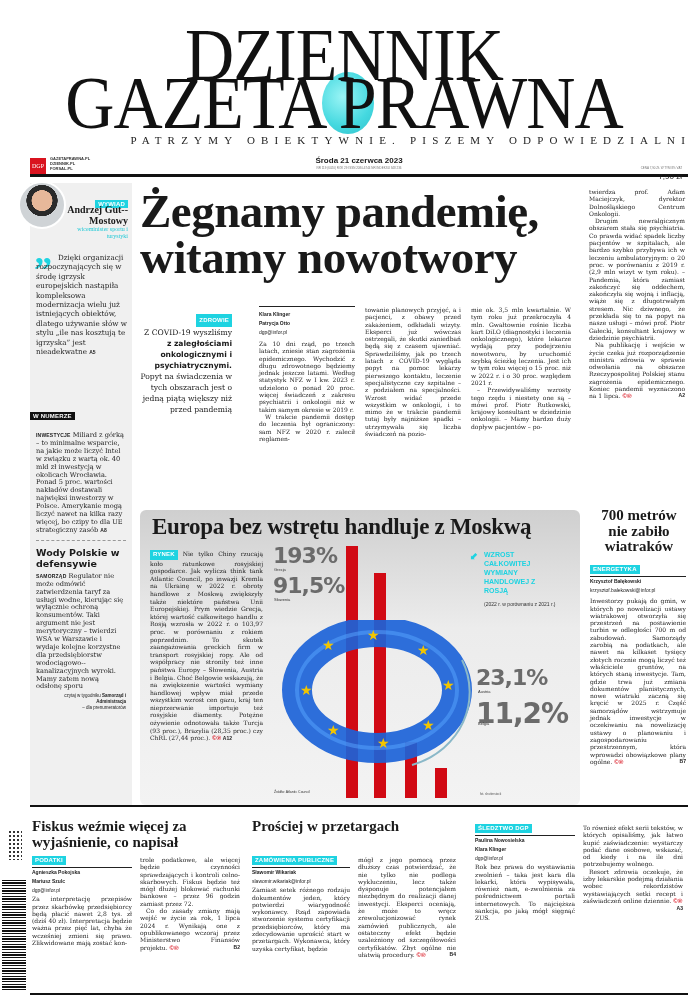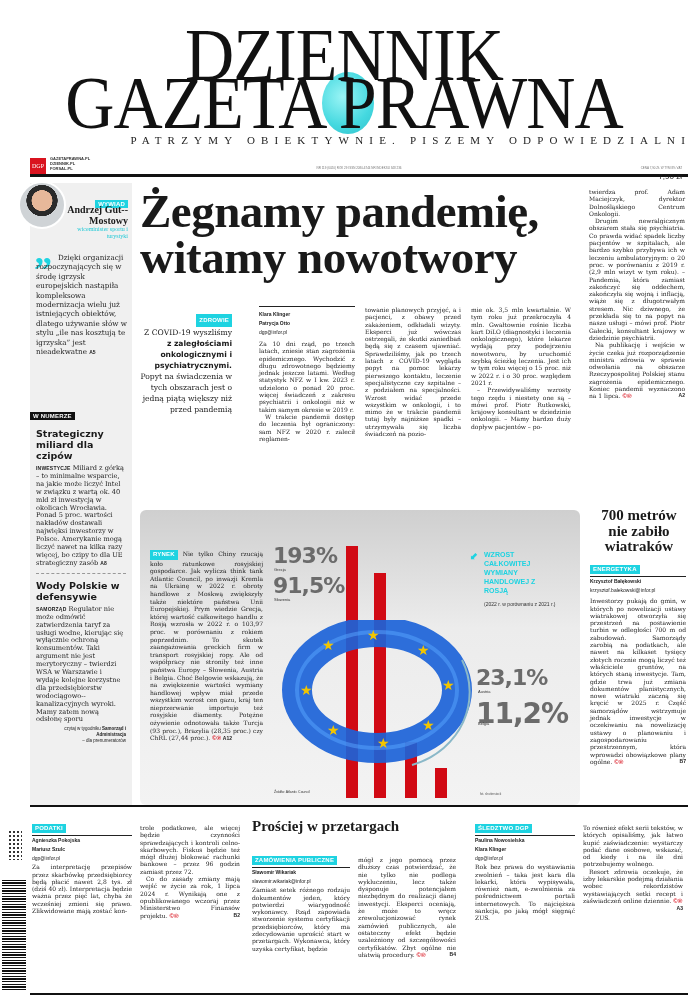--- a/index.html
+++ b/index.html
@@ -60,20 +60,21 @@
   <div class="motto">PATRZYMY OBIEKTYWNIE. PISZEMY ODPOWIEDZIALNIE</div>
 </div>
 
 <div class="abs infobar">
   <div class="dgp">DGP</div>
   <div class="sites">
     <div>GAZETAPRAWNA.PL</div>
     <div>DZIENNIK.PL</div>
     <div>FORSAL.PL</div>
   </div>
+  <div class="date">Środa 21 czerwca 2023</div>
   <div class="dateSub">NR 119 (6020) ROK 29 ISSN 2080-6744 NR INDEKSU 348 236</div>
   <div class="price">7,90 zł</div>
   <div class="priceSub">CENA 7,90 ZŁ W TYM 8% VAT</div>
 </div>
 
 <div class="abs sidebar">
   <div class="avatar"></div>
   <div style="position:absolute;right:4px;top:8px">
     <span class="tag">WYWIAD</span>
   </div>
@@ -83,21 +84,20 @@
   </div>
   <div class="quoteMark">”</div>
   <div class="quote">
     <span>Dzięki organizacji rozpoczynających się w środę igrzysk europejskich nastąpiła kompleksowa modernizacja wielu już istniejących obiektów, dlatego używanie słów w stylu „ile nas kosztują te igrzyska” jest nieadekwatne</span>
     <span class="ref">A5</span>
   </div>
 
   <div style="position:absolute;left:0;top:220px;width:102px">
     <span class="tag tag-dark">W NUMERZE</span>
     <div style="padding:6px 6px 0">
-      <div class="sbHead">Strategiczny miliard dla czipów</div>
       <div class="sbBody" style="margin-top:4px">
         <b>INWESTYCJE</b>
         <span>Miliard z górką – to minimalne wsparcie, na jakie może liczyć Intel w związku z wartą ok. 40 mld zł inwestycją w okolicach Wrocławia. Ponad 5 proc. wartości nakładów dostawali najwięksi inwestorzy w Polsce. Amerykanie mogą liczyć nawet na kilka razy więcej, bo czipy to dla UE strategiczny zasób</span>
         <span class="ref">A8</span>
       </div>
     </div>
     <div class="dash" style="margin:5px 6px 0"></div>
     <div style="padding:6px 6px 0">
       <div class="sbHead">Wody Polskie w defensywie</div>
       <div class="sbBody" style="margin-top:4px">
@@ -143,20 +143,21 @@
   <p style="text-indent:0">twierdza prof. Adam Maciejczyk, dyrektor Dolnośląskiego Centrum Onkologii.</p>
   <p>Drugim newralgicznym obszarem stała się psychiatria. Co prawda widać spadek liczby pacjentów w szpitalach, ale bardzo szybko przybywa ich w leczeniu ambulatoryjnym: o 20 proc. w porównaniu z 2019 r. (2,9 mln wizyt w tym roku). – Pandemia, która zamiast zakończyć się oddechem, zakończyła się wojną i inflacją, wiąże się z długotrwałym stresem. Nic dziwnego, że przekłada się to na popyt na nasze usługi – mówi prof. Piotr Gałecki, konsultant krajowy w dziedzinie psychiatrii.</p>
   <p>
     <span>Na publikację i wejście w życie czeka już rozporządzenie ministra zdrowia w sprawie odwołania na obszarze Rzeczypospolitej Polskiej stanu zagrożenia epidemicznego. Koniec pandemii wyznaczono na 1 lipca.</span>
     <span class="endmark">©℗</span>
     <span class="ref" style="float:right">A2</span>
   </p>
 </div>
 
 <div class="abs infobox">
+  <div class="ibTitle">Europa bez wstrętu handluje z Moskwą</div>
   <div class="col" style="position:absolute;left:10px;top:40px;width:113px;font-size:6px;line-height:7.6px">
     <span class="tag">RYNEK</span>
     <span>Nie tylko Chiny rzucają koło ratunkowe rosyjskiej gospodarce. Jak wylicza think tank Atlantic Council, po inwazji Kremla na Ukrainę w 2022 r. obroty handlowe z Moskwą zwiększyły także niektóre państwa Unii Europejskiej. Prym wiedzie Grecja, której wartość całkowitego handlu z Rosją wzrosła w 2022 r. o 103,97 proc. w porównaniu z rokiem poprzednim. To skutek zaangażowania greckich firm w transport rosyjskiej ropy. Ale od współpracy nie stroniły też inne państwa Europy – Słowenia, Austria i Belgia. Choć Belgowie wskazują, że na zwiększenie wartości wymiany handlowej wpływ miał przede wszystkim wzrost cen gazu, kraj ten nieprzerwanie importuje też rosyjskie diamenty. Potężne ożywienie odnotowała także Turcja (93 proc.), Brazylia (28,35 proc.) czy ChRL (27,44 proc.).</span>
     <span class="endmark">©℗</span>
     <span class="ref">A12</span>
   </div>
 
   <div class="bar" style="left:206px;top:36px;width:12px;height:252px"></div>
   <div class="bar" style="left:234px;top:63px;width:12px;height:225px"></div>
   <div class="bar" style="left:265px;top:232px;width:12px;height:56px"></div>
@@ -210,20 +211,21 @@
     <span class="ref" style="float:right">B7</span>
   </p>
 </div>
 
 <div class="abs bottom-rule"></div>
 
 <div class="abs barcode"></div>
 <div class="abs" style="left:8px;top:830px;width:14px;height:30px;background:radial-gradient(circle,#333 30%,transparent 32%) 0 0/4px 4px"></div>
 
 <div class="abs" style="left:32px;top:818px;width:210px">
+  <div class="btitle">Fiskus weźmie więcej za wyjaśnienie, co napisał</div>
   <div style="display:flex;gap:8px;margin-top:6px">
     <div class="col" style="width:100px">
       <span class="tag">PODATKI</span>
       <div class="rule" style="margin-top:2px"></div>
       <div class="byline">
         <b>Agnieszka Pokojska</b><br>
         <b>Mariusz Szulc</b><br>
         <span>dgp@infor.pl</span>
       </div>
       <p style="text-indent:0">Za interpretację przepisów przez skarbówkę przedsiębiorcy będą płacić nawet 2,8 tys. zł (dziś 40 zł). Interpretacja będzie ważna przez pięć lat, chyba że wcześniej zmieni się prawo. Zlikwidowane mają zostać kon-</p>

